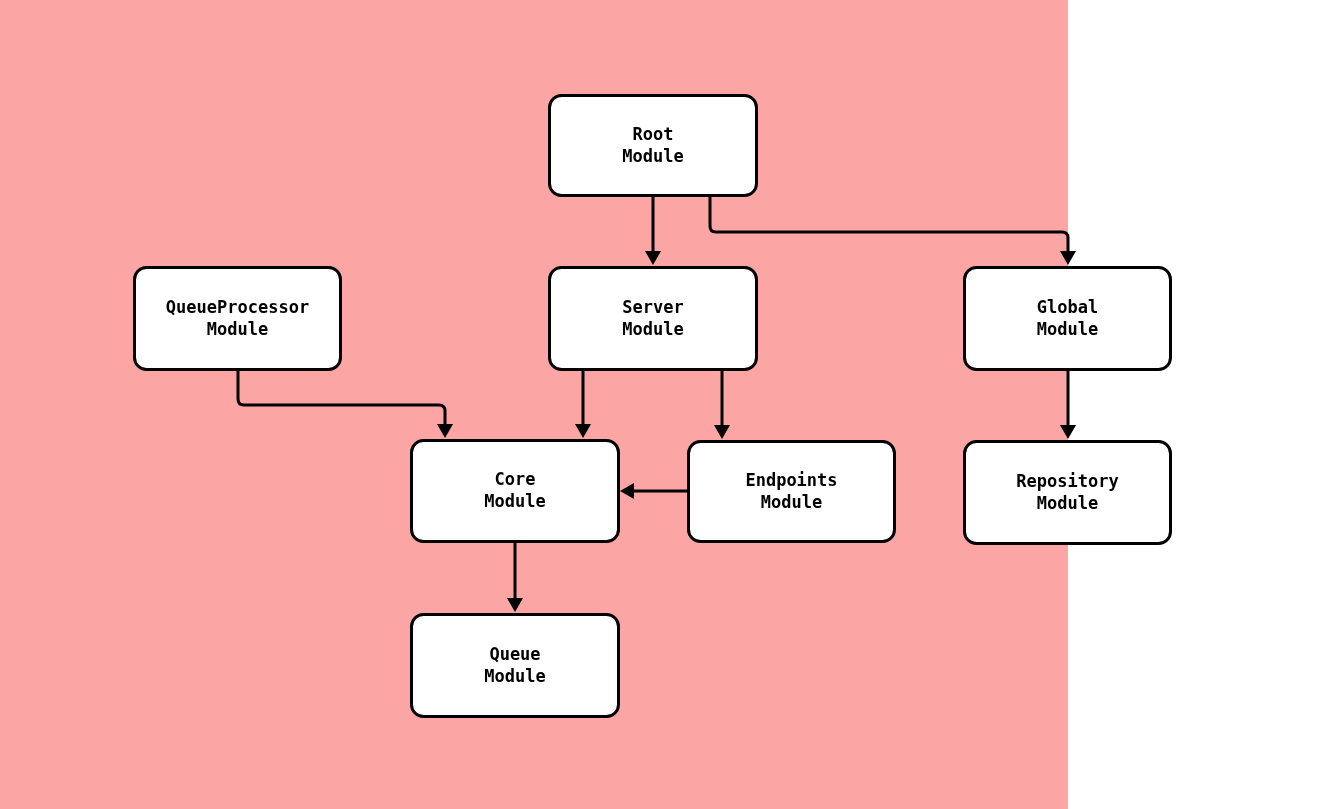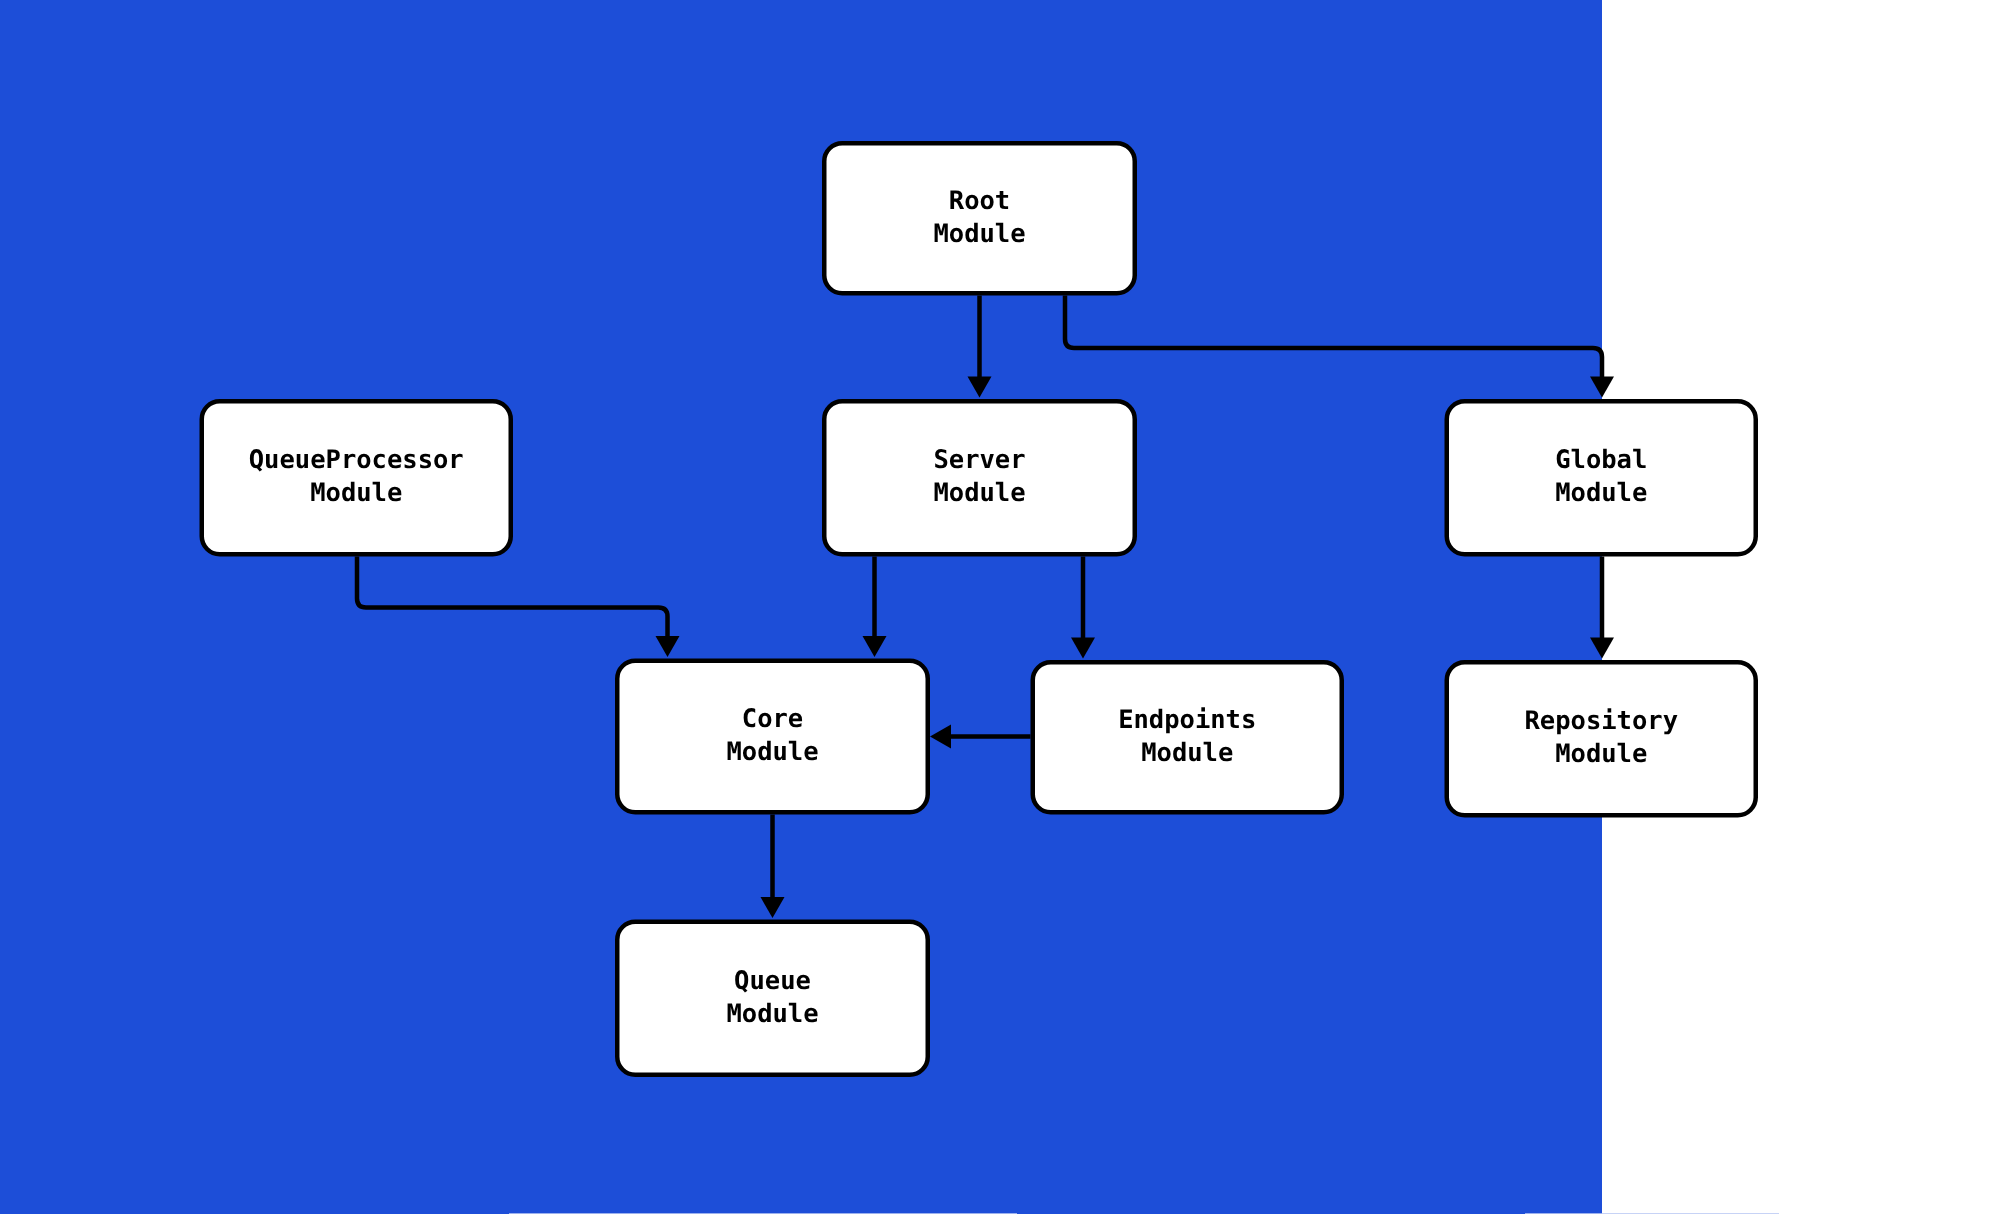--- a/index.html
+++ b/index.html
@@ -10,21 +10,21 @@
   body {
     width: 1337px;
     height: 809px;
     overflow: hidden;
     font-family: "DejaVu Sans Mono", "Liberation Mono", monospace;
   }
   #diagram-root {
     position: relative;
     width: 1068px;
     height: 809px;
-    background: #1d4ed8;
+    background: #fca5a5;
   }
   svg#graph {
     display: block;
     width: 1337px;
     height: 809px;
   }
   .node-box {
     fill: #ffffff;
     stroke: #000000;
     stroke-width: 3;

